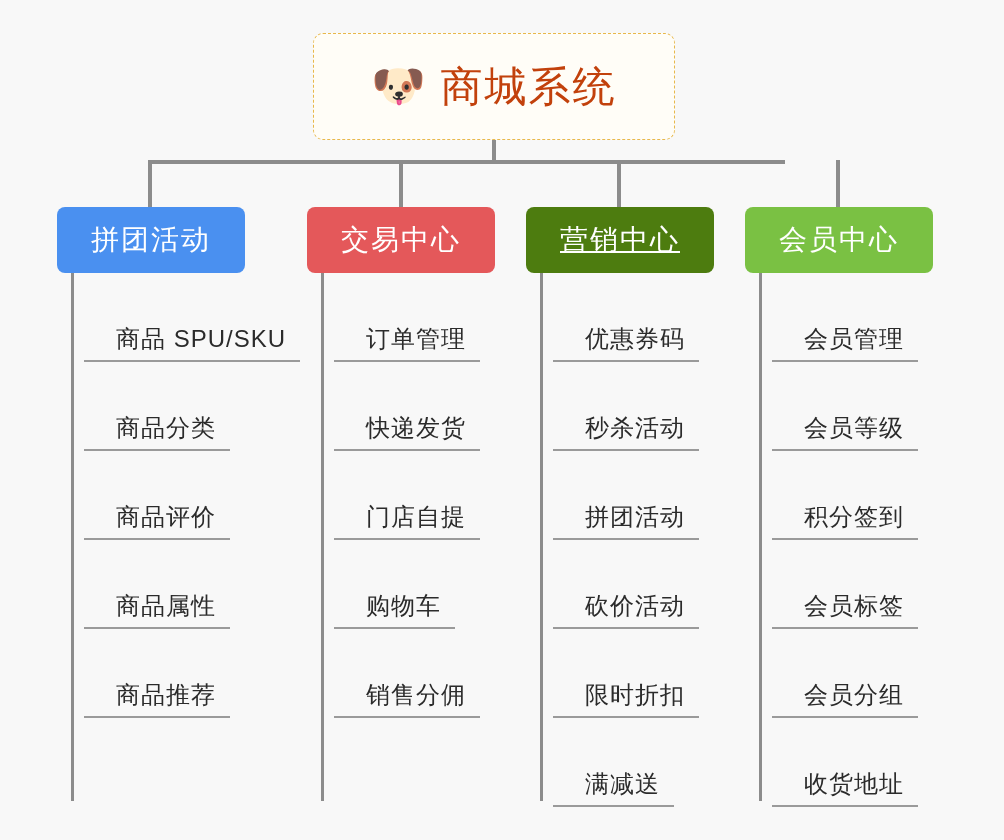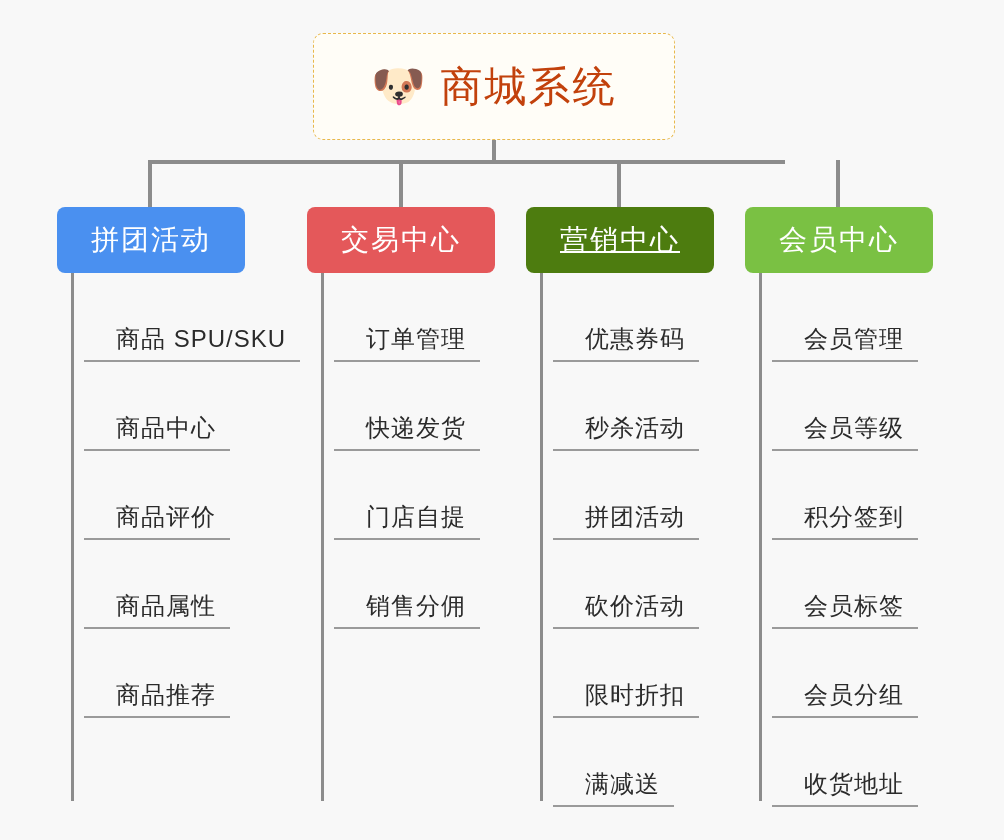--- a/index.html
+++ b/index.html
@@ -149,21 +149,21 @@
   <div class="conn conn-drop" style="left:836px;"></div>
 
   <div class="column" id="col-0" style="left:57px;">
       <div class="col-header" style="background: rgb(74, 144, 240);">拼团活动</div>
       <div class="spine" style="background: rgb(140, 140, 140); height: 528px;"></div>
       <div class="leaf-list">
         <div class="leaf">
           <div class="leaf-inner"><span class="leaf-label">商品 SPU/SKU</span></div>
         </div>
         <div class="leaf">
-          <div class="leaf-inner"><span class="leaf-label">商品中心</span></div>
+          <div class="leaf-inner"><span class="leaf-label">商品分类</span></div>
         </div>
         <div class="leaf">
           <div class="leaf-inner"><span class="leaf-label">商品评价</span></div>
         </div>
         <div class="leaf">
           <div class="leaf-inner"><span class="leaf-label">商品属性</span></div>
         </div>
         <div class="leaf">
           <div class="leaf-inner"><span class="leaf-label">商品推荐</span></div>
         </div>
@@ -176,20 +176,23 @@
         <div class="leaf">
           <div class="leaf-inner"><span class="leaf-label">订单管理</span></div>
         </div>
         <div class="leaf">
           <div class="leaf-inner"><span class="leaf-label">快递发货</span></div>
         </div>
         <div class="leaf">
           <div class="leaf-inner"><span class="leaf-label">门店自提</span></div>
         </div>
         <div class="leaf">
+          <div class="leaf-inner"><span class="leaf-label">购物车</span></div>
+        </div>
+        <div class="leaf">
           <div class="leaf-inner"><span class="leaf-label">销售分佣</span></div>
         </div>
       </div>
     </div>
   <div class="column" id="col-2" style="left:526px;">
       <div class="col-header" style="background: #4d7c0f; text-decoration: underline;">营销中心</div>
       <div class="spine" style="background: rgb(140, 140, 140); height: 528px;"></div>
       <div class="leaf-list">
         <div class="leaf">
           <div class="leaf-inner"><span class="leaf-label">优惠券码</span></div>

